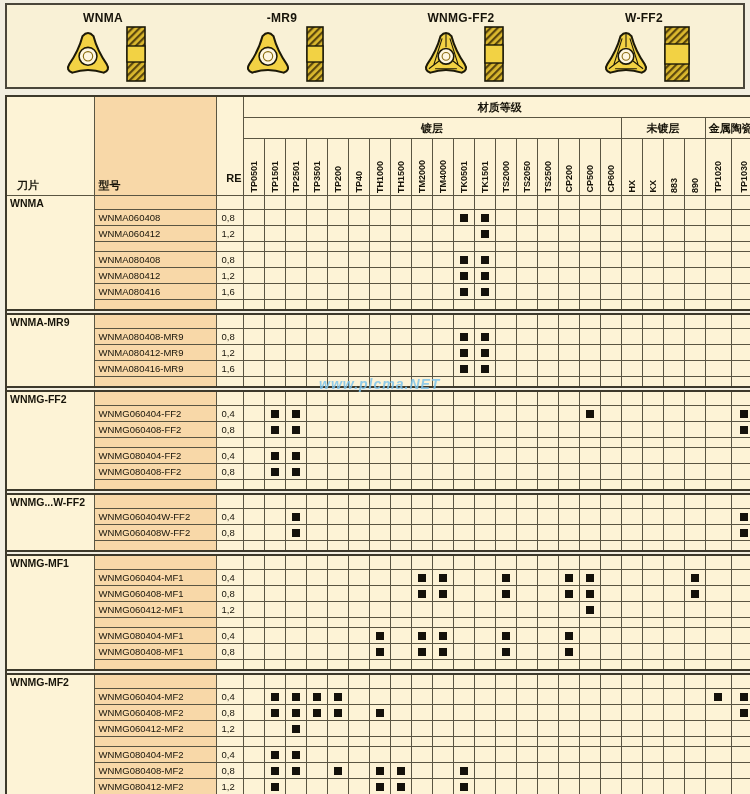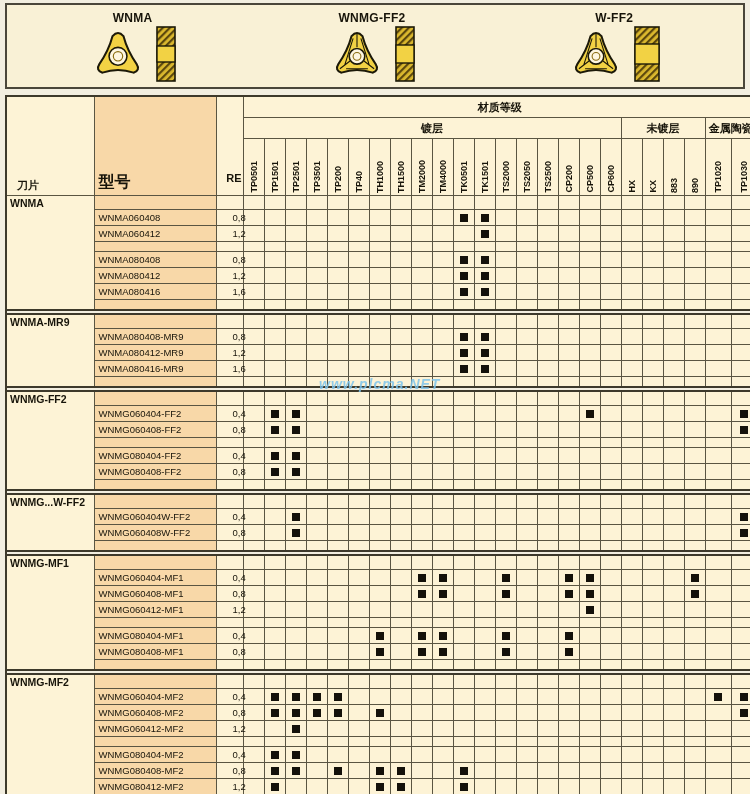--- a/index.html
+++ b/index.html
@@ -23,33 +23,33 @@
   
   .tblwrap{margin-top:6px;}
   table{
     border-collapse:collapse;table-layout:fixed;width:740px;
     background:#fdf3d6;border:2px solid #3d392b;
   }
   th,td{border:1px solid #5a5542;padding:0;}
   thead th{background:#fdf3d6;font-size:11px;font-weight:bold;}
   th.blade-h,th.re-h{vertical-align:bottom;text-align:left;padding:2px 10px;font-size:11px;}
   th.re-h{text-align:right;padding:11px 1px;}
-  th.model-h{vertical-align:bottom;text-align:left;padding:2px 4px;background:#f8d8a8;font-size:16px;}
+  th.model-h{vertical-align:bottom;text-align:left;padding:2px 4px;background:#f8d8a8;font-size:11px;}
   th.grp{height:20px;text-align:center;font-size:11px;}
   th.vert{height:56px;vertical-align:bottom;text-align:center;}
   .v{
     writing-mode:vertical-rl;transform:rotate(180deg);
     font-size:9px;font-weight:bold;line-height:normal;
     margin:0 auto 2px auto;white-space:nowrap;
   }
   td.blade{vertical-align:top;text-align:left;background:#fdf3d6;padding:1px 3px;
            font-weight:bold;font-size:10.5px;}
   td.model{background:#f8d8a8;font-weight:normal;font-size:9.5px;padding:0 0 0 4px;
            white-space:nowrap;overflow:hidden;}
-  td.re{font-size:9.5px;text-align:left;padding-left:16px;}
+  td.re{font-size:9.5px;text-align:left;padding-left:5px;}
   td.cell{text-align:center;}
   tr.data td{height:15px;}
   tr.lab td{height:13px;}
   tr.sp td{height:9px;}
   .sq{width:8px;height:8px;background:#14110a;margin:0 auto;}
   tr.gap td{
     height:2px;background:#f2eee0;border-left:none;border-right:none;
     border-top:2px solid #3d392b;border-bottom:2px solid #3d392b;
   }
 
@@ -93,20 +93,32 @@
         <svg width="56" height="52" viewBox="0 0 72 66">
             <use href="#tri-plain"></use>
           </svg>
         <svg width="20" height="56">
           <rect x="1" y="1" width="18" height="54" fill="url(#hatch)" stroke="#1c1908" stroke-width="1.6"></rect>
           <rect x="1" y="20" width="18" height="16" fill="#f2d244" stroke="#1c1908" stroke-width="1.4"></rect>
         </svg>
       </div>
     </figure>
 
+    <figure class="ins">
+      <figcaption>-MR9</figcaption>
+      <div class="pair">
+        <svg width="56" height="52" viewBox="0 0 72 66">
+            <use href="#tri-plain"></use>
+          </svg>
+        <svg width="18" height="56">
+          <rect x="1" y="1" width="16" height="54" fill="url(#hatch)" stroke="#1c1908" stroke-width="1.6"></rect>
+          <rect x="1" y="20" width="16" height="16" fill="#f2d244" stroke="#1c1908" stroke-width="1.4"></rect>
+        </svg>
+      </div>
+    </figure>
 
     <figure class="ins">
       <figcaption>WNMG-FF2</figcaption>
       <div class="pair">
         <svg width="56" height="52" viewBox="0 0 72 66">
             <use href="#tri-fancy"></use>
           </svg>
         <svg width="20" height="56">
           <rect x="1" y="1" width="18" height="54" fill="url(#hatch)" stroke="#1c1908" stroke-width="1.6"></rect>
           <rect x="1" y="19" width="18" height="18" fill="#f2d244" stroke="#1c1908" stroke-width="1.4"></rect>

